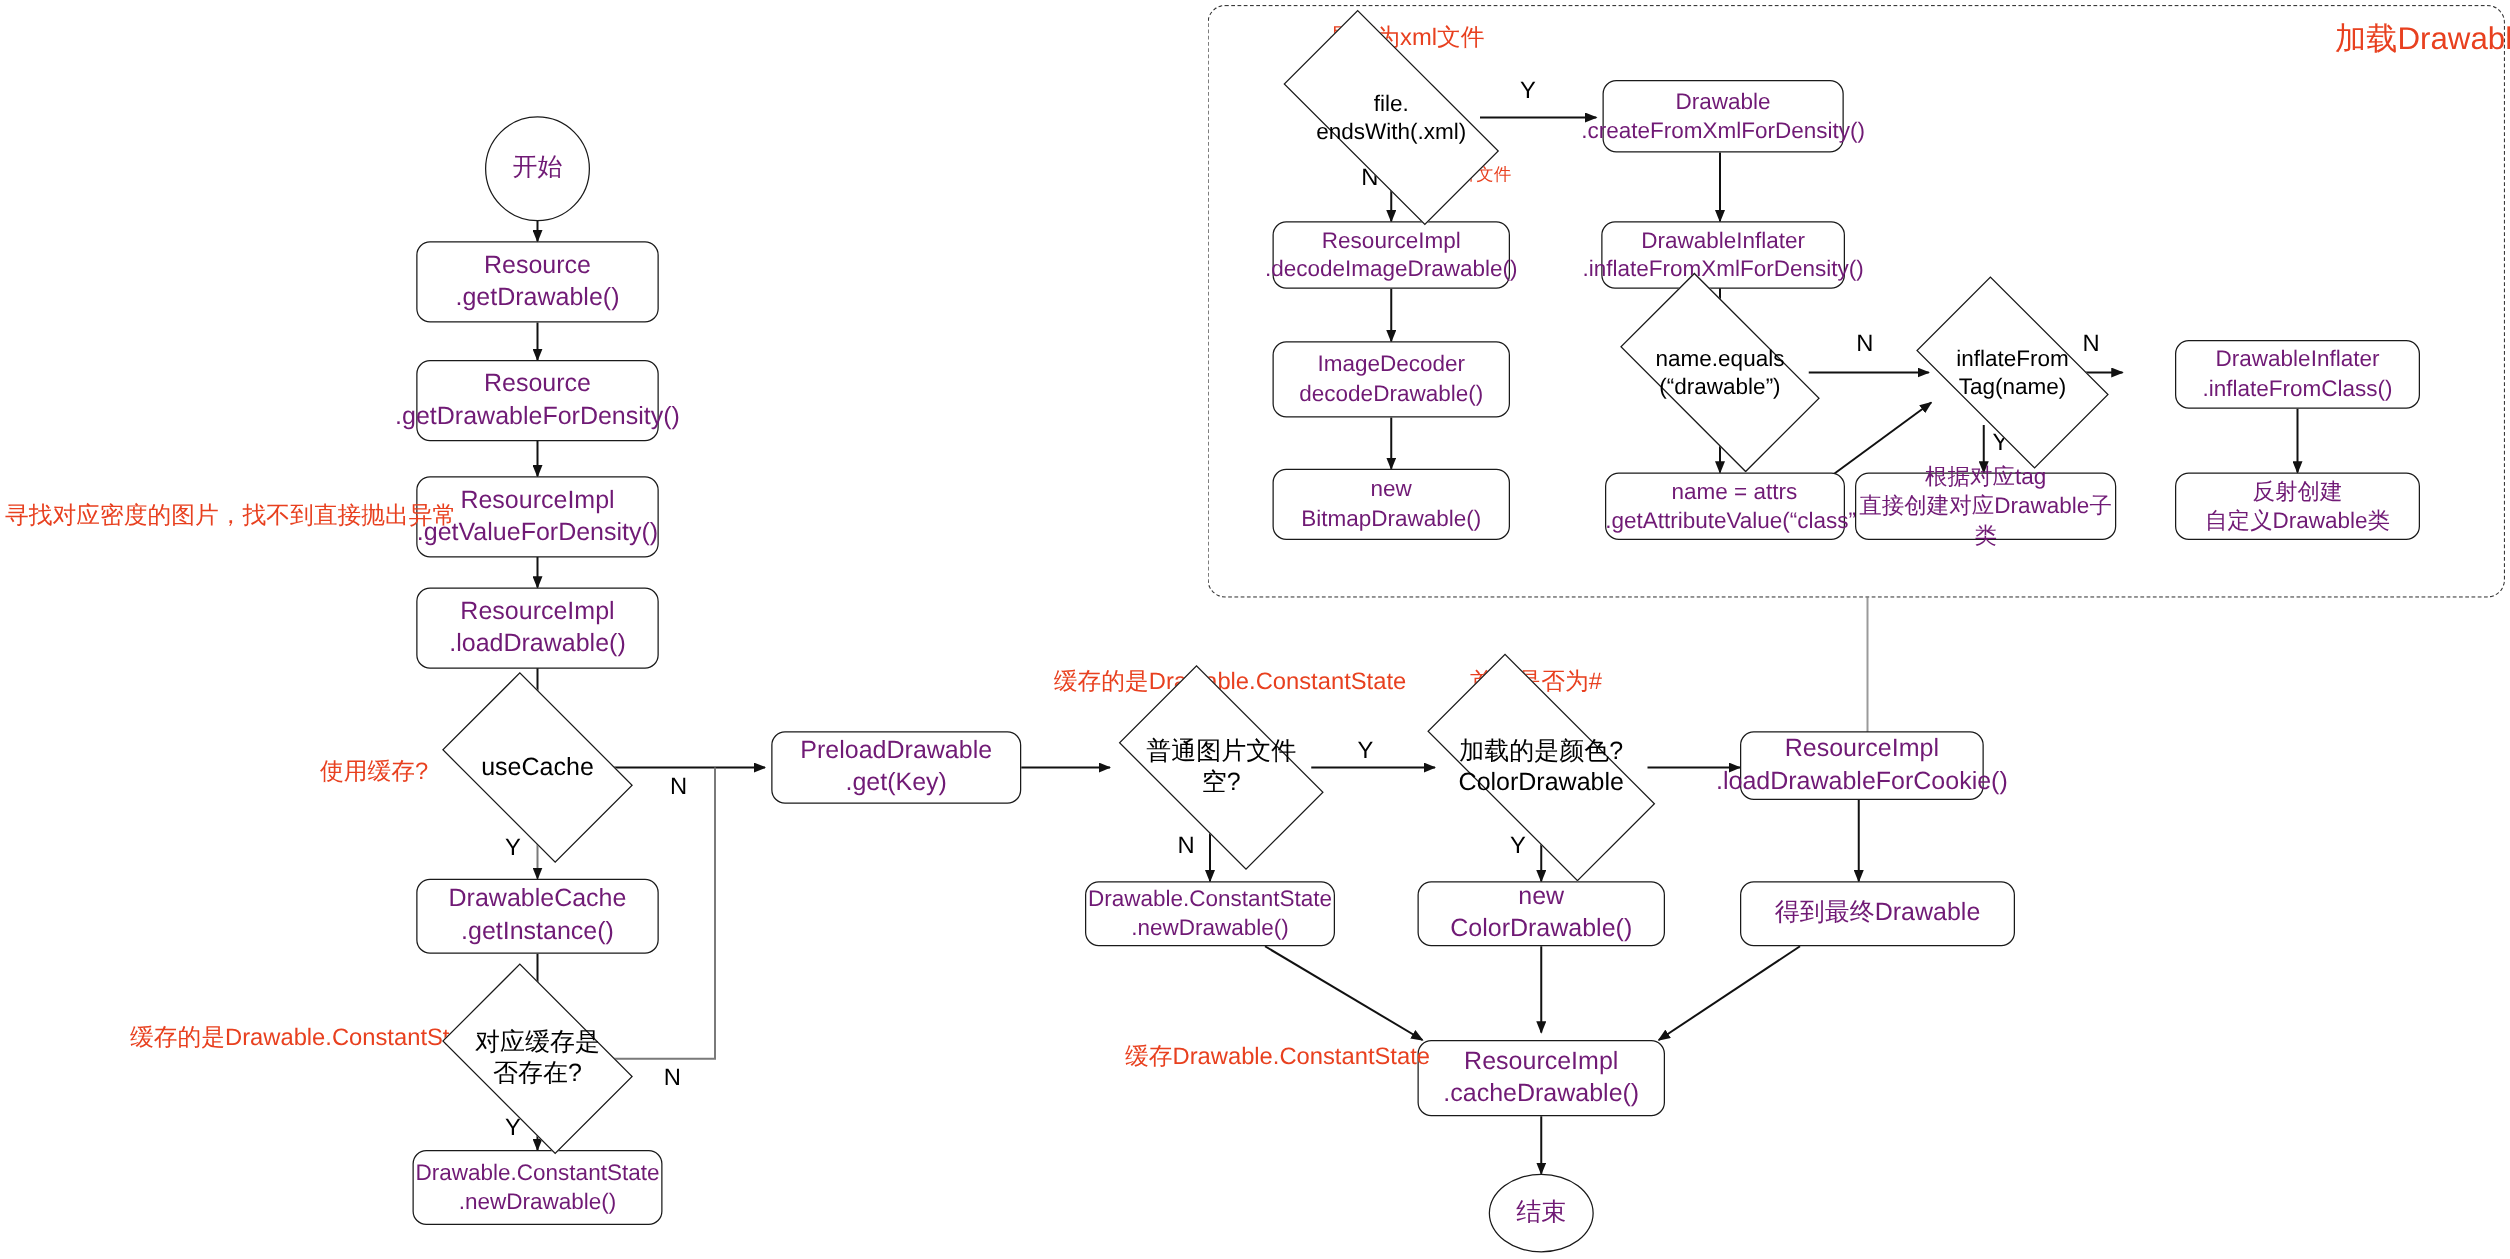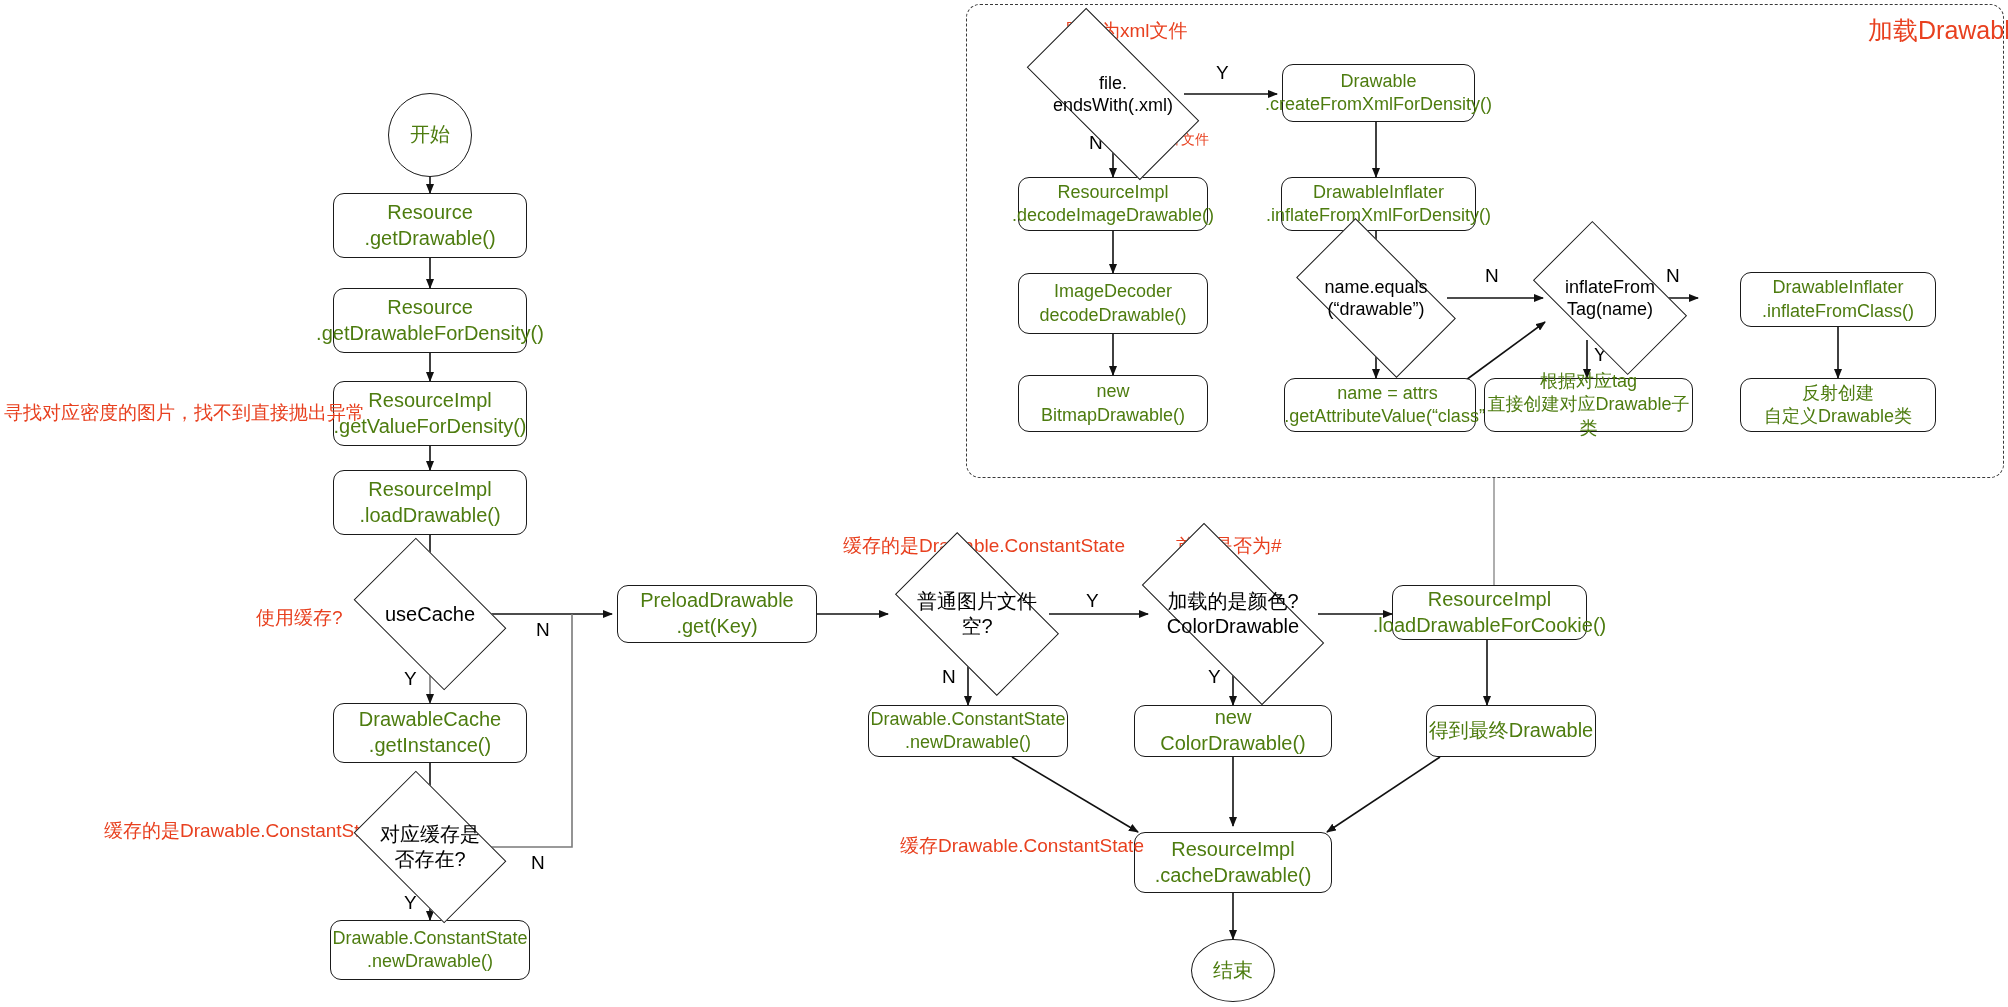--- a/index.html
+++ b/index.html
@@ -9,21 +9,21 @@
     -webkit-font-smoothing:antialiased;
   }
   #canvas{position:absolute;left:0;top:0;width:2008px;height:1007px;}
   svg.wires{position:absolute;left:0;top:0;width:2008px;height:1007px;pointer-events:none;}
 
   .node{
     position:absolute;
     box-sizing:border-box;
     display:flex;align-items:center;justify-content:center;
     text-align:center;
-    color:#4d7c0f;
+    color:#701a75;
     line-height:1.28;
     white-space:pre-line;
   }
   .proc{
     border:1.4px solid #1a1a1a;
     border-radius:11px;
     background:#fff;
     font-size:20px;
   }
   .proc.small{font-size:18px;}
@@ -217,21 +217,21 @@
     <span class="dtext">加载的是颜色?
 ColorDrawable</span>
   </div>
 
   <div class="node proc" style="left:1134px;top:705px;width:198px;height:52px;">new
 ColorDrawable()</div>
 
   <div class="node proc" style="left:1392px;top:585px;width:195px;height:55px;">ResourceImpl
 .loadDrawableForCookie()</div>
 
-  <div class="node proc" style="left:1392px;top:705px;width:170px;height:52px;margin-left:34px;">得到最终Drawable</div>
+  <div class="node proc" style="left:1392px;top:705px;width:220px;height:52px;">得到最终Drawable</div>
 
   <div class="node proc" style="left:1134px;top:832px;width:198px;height:61px;">ResourceImpl
 .cacheDrawable()</div>
 
   <div class="node term" style="left:1191px;top:939px;width:84px;height:63px;">结束</div>
 
   <div class="diamond tiny" style="left:1033px;top:52px;width:160px;height:84px;">
     <span class="dshape"></span>
     <span class="dtext">file.
 endsWith(.xml)</span>

